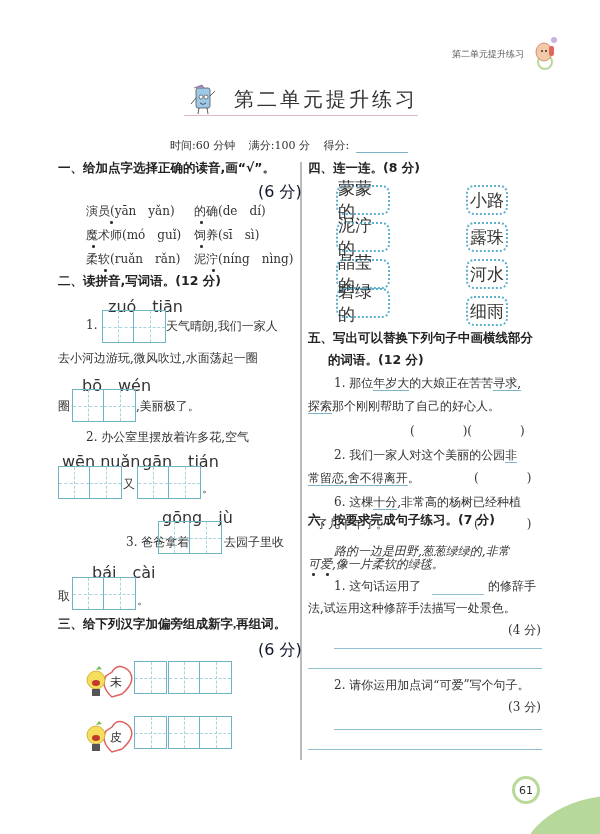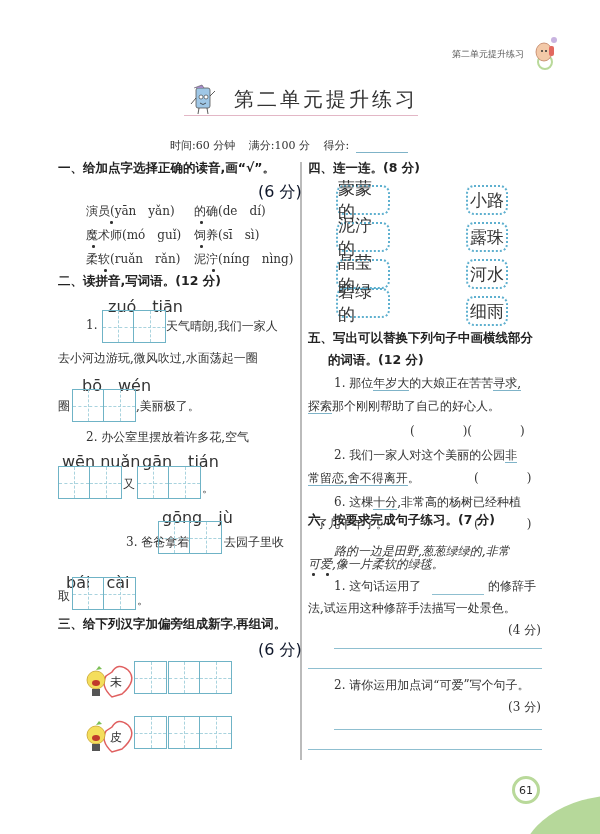--- a/index.html
+++ b/index.html
@@ -123,21 +123,21 @@
   </div>
 <div class="abs body" style="left:202px;top:480px;">。</div>
 
 <div class="abs py" style="left:162px;top:508px;">gōng　jù</div>
 <div class="abs body" style="left:86px;top:534px;margin-left:40px;">3. 爸爸拿着</div>
 <div class="grid" style="left:158px;top:521px;">
     <div class="cell"></div>
     <div class="cell"></div>
   </div>
 <div class="abs body" style="left:224px;top:534px;">去园子里收</div>
-<div class="abs py" style="left:66px;top:563px;margin-top:10px;">bái　cài</div>
+<div class="abs py" style="left:92px;top:563px;">bái　cài</div>
 <div class="abs body" style="left:58px;top:588px;">取</div>
 <div class="grid" style="left:72px;top:577px;">
     <div class="cell"></div>
     <div class="cell"></div>
   </div>
 <div class="abs body" style="left:137px;top:592px;">。</div>
 
 <div class="abs h" style="left:58px;top:616px;font-family:Liberation Serif, serif;">三、给下列汉字加偏旁组成新字,再组词。</div>
 <div class="abs pts" style="left:258px;top:640px;">(6 分)</div>
 

